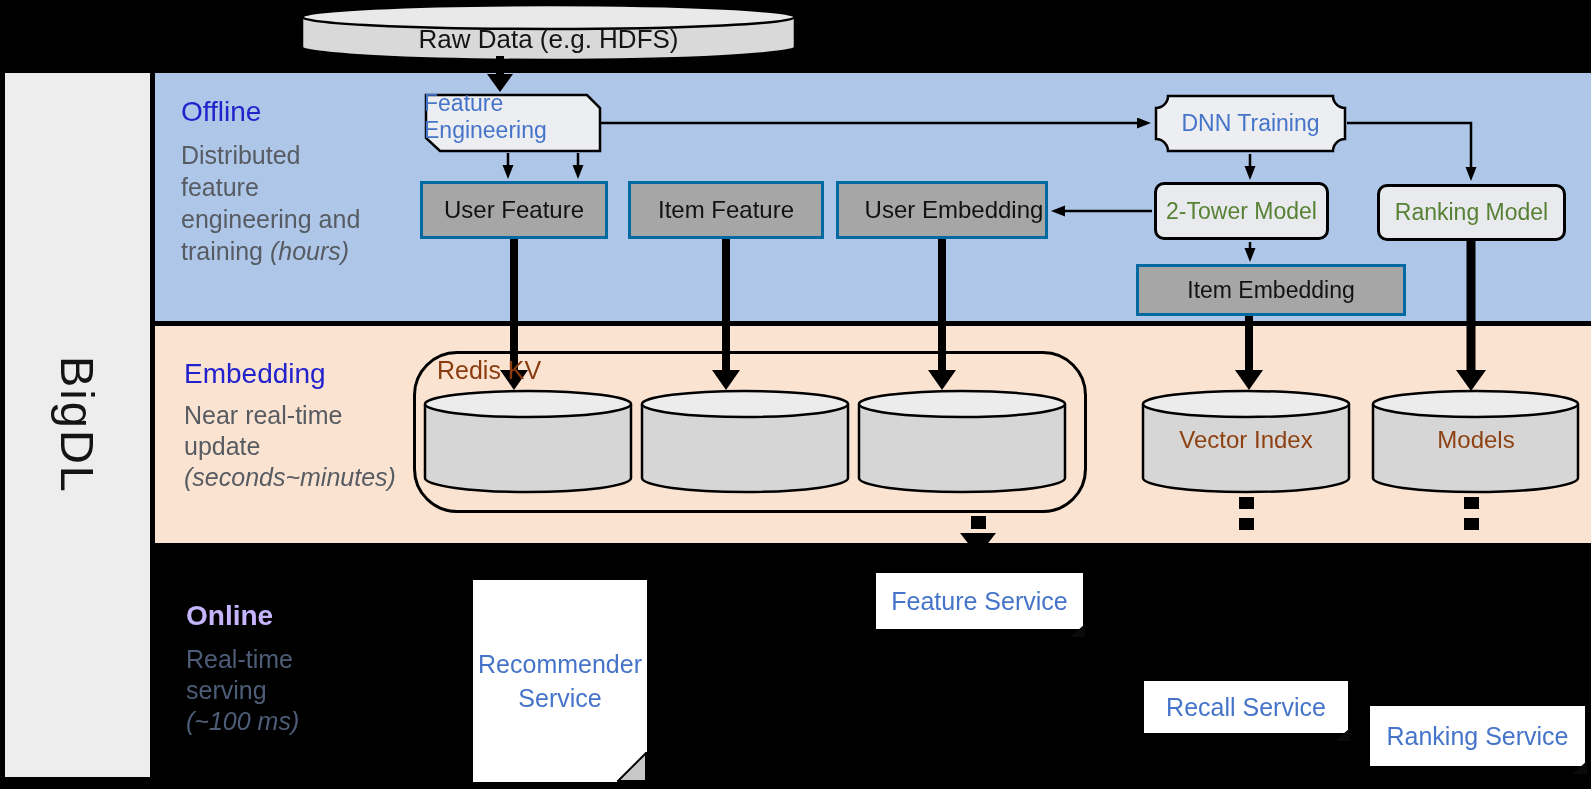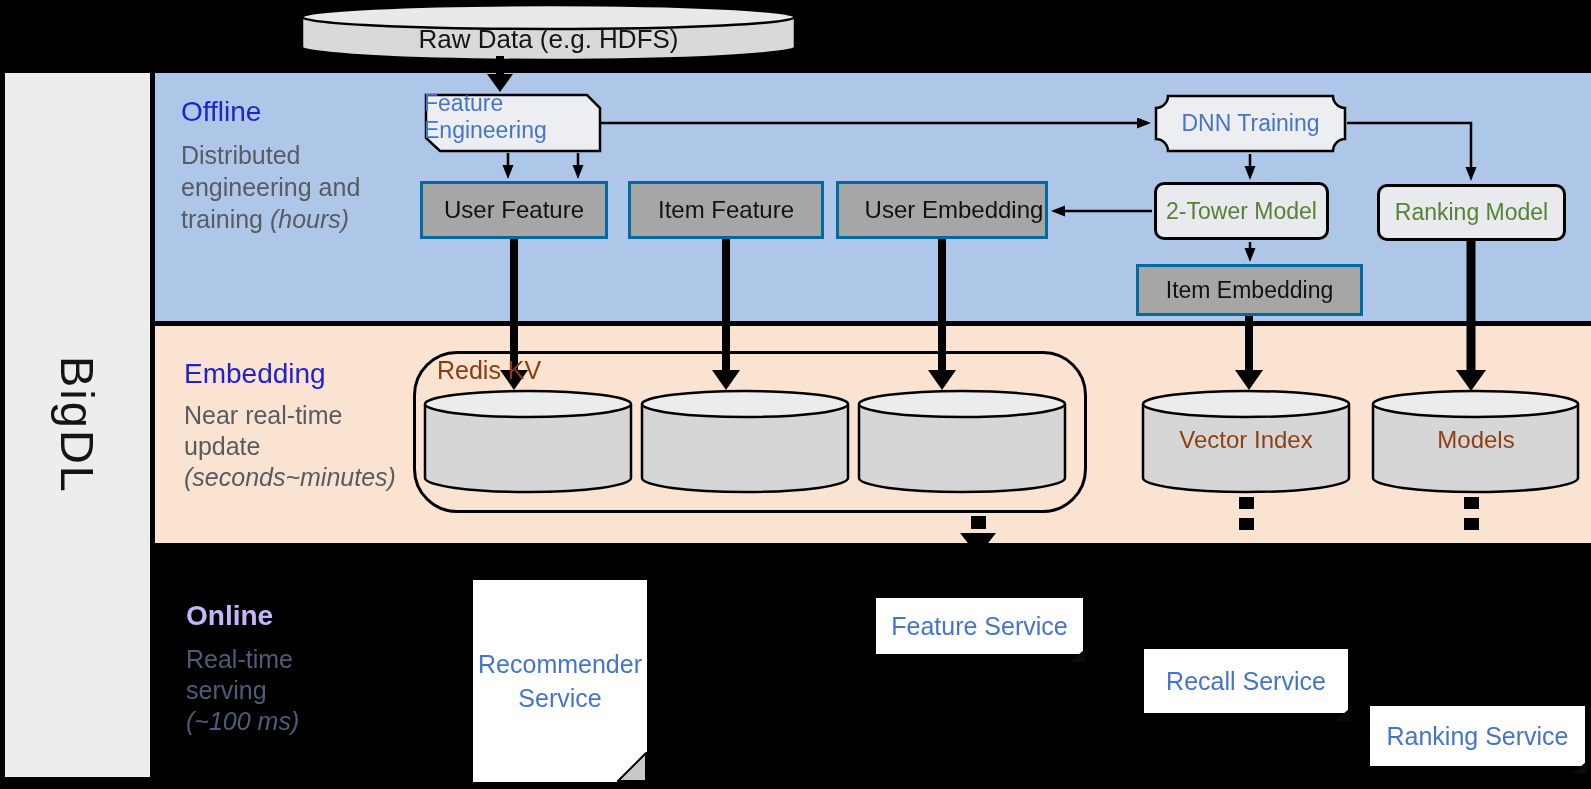--- a/index.html
+++ b/index.html
@@ -67,20 +67,21 @@
   <div class="abs band offline"></div>
   <div class="abs band nearline"></div>
 
   <div class="abs brand-rail">
     <span>BigDL</span>
   </div>
 
   <div class="abs sec-title" style="left:181px;top:96px;">Offline</div>
   <div class="abs sec-desc" style="left:181px;top:139px;">
     <div>Distributed</div>
+    <div>feature</div>
     <div>engineering and</div>
     <div><span>training </span><span class="it">(hours)</span></div>
   </div>
 
   <div class="abs sec-title" style="left:184px;top:358px;">Embedding</div>
   <div class="abs sec-desc" style="left:184px;top:400px;line-height:31px;">
     <div>Near real-time</div>
     <div>update</div>
     <div class="it">(seconds~minutes)</div>
   </div>
@@ -152,21 +153,21 @@
   <div class="abs shape-wrap" style="left:1154px;top:94px;width:193px;height:59px;">
     <svg width="193" height="59">
       <path d="M14 2 H179 A12 12 0 0 0 191 14 V45 A12 12 0 0 0 179 57 H14 A12 12 0 0 0 2 45 V14 A12 12 0 0 0 14 2 Z" fill="#eceef2" stroke="#000" stroke-width="2.5"></path>
     </svg>
     <span class="shape-label">DNN Training</span>
   </div>
 
   <div class="abs gray-box" style="left:420px;top:181px;width:188px;height:58px;">User Feature</div>
   <div class="abs gray-box" style="left:628px;top:181px;width:196px;height:58px;">Item Feature</div>
   <div class="abs gray-box" style="left:836px;top:181px;width:212px;height:58px;padding-left:24px;">User Embedding</div>
-  <div class="abs gray-box" style="left:1136px;top:264px;width:227px;height:52px;font-size:23px;">Item Embedding</div>
+  <div class="abs gray-box" style="left:1136px;top:264px;width:270px;height:52px;font-size:23px;">Item Embedding</div>
 
   <div class="abs model-box" style="left:1154px;top:182px;width:175px;height:58px;">2-Tower Model</div>
   <div class="abs model-box" style="left:1377px;top:184px;width:189px;height:57px;">Ranking Model</div>
 
   <div class="abs redis-frame"></div>
   <div class="abs redis-label">Redis KV</div>
 
   <div class="abs cyl" style="left:423px;top:388px;">
     <svg width="210" height="106">
       <path d="M2 16 V90 A103 14 0 0 0 208 90 V16" fill="#d6d6d6" stroke="#000" stroke-width="2.5"></path>
@@ -201,25 +202,25 @@
     <span class="lbl abs">Models</span>
   </div>
 
   <div class="abs doc">
     <div class="doc-body">Recommender Service</div>
     <svg class="doc-fold" width="30" height="30">
       <path d="M1 29 L29 1 L29 29 Z" fill="#c8c8c8" stroke="#000" stroke-width="2"></path>
     </svg>
   </div>
 
-  <div class="abs service" style="left:876px;top:598px;width:207px;height:56px;">
+  <div class="abs service" style="left:876px;top:573px;width:207px;height:56px;">
     <span>Feature Service</span>
     <i class="fold"></i>
   </div>
-  <div class="abs service" style="left:1144px;top:649px;width:204px;height:64px;">
+  <div class="abs service" style="left:1144px;top:681px;width:204px;height:52px;">
     <span>Recall Service</span>
     <i class="fold"></i>
   </div>
   <div class="abs service" style="left:1370px;top:706px;width:215px;height:60px;">
     <span>Ranking Service</span>
     <i class="fold"></i>
   </div>
 
 </div>
 

